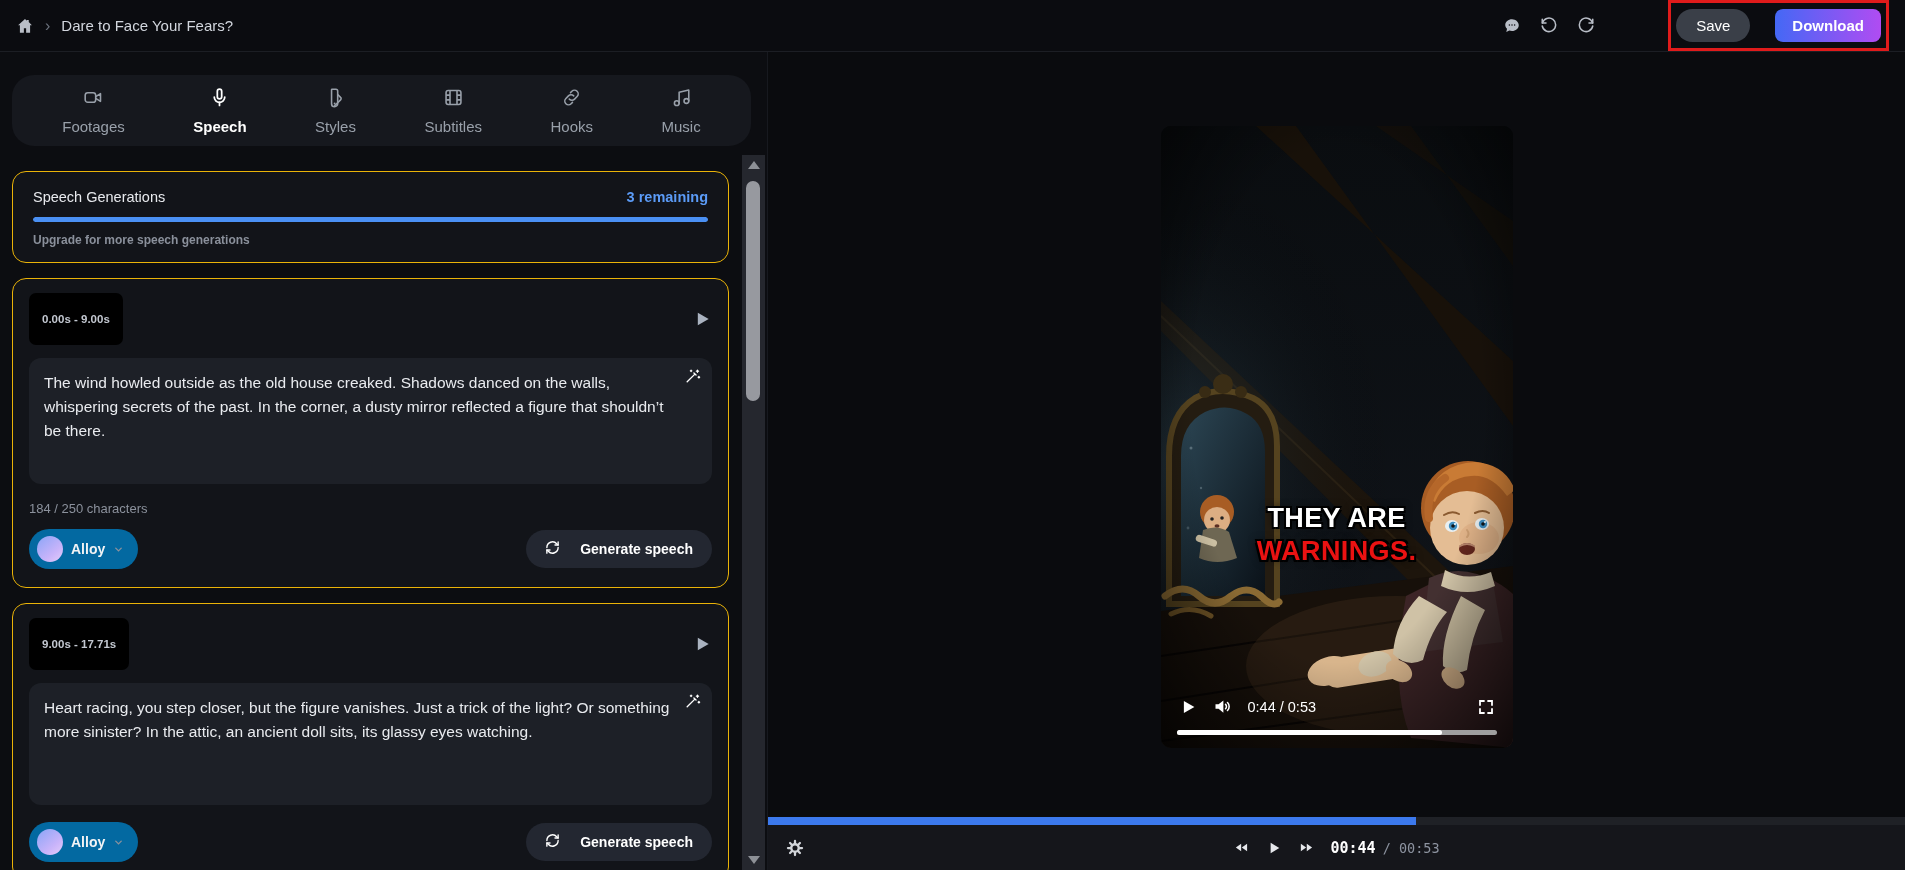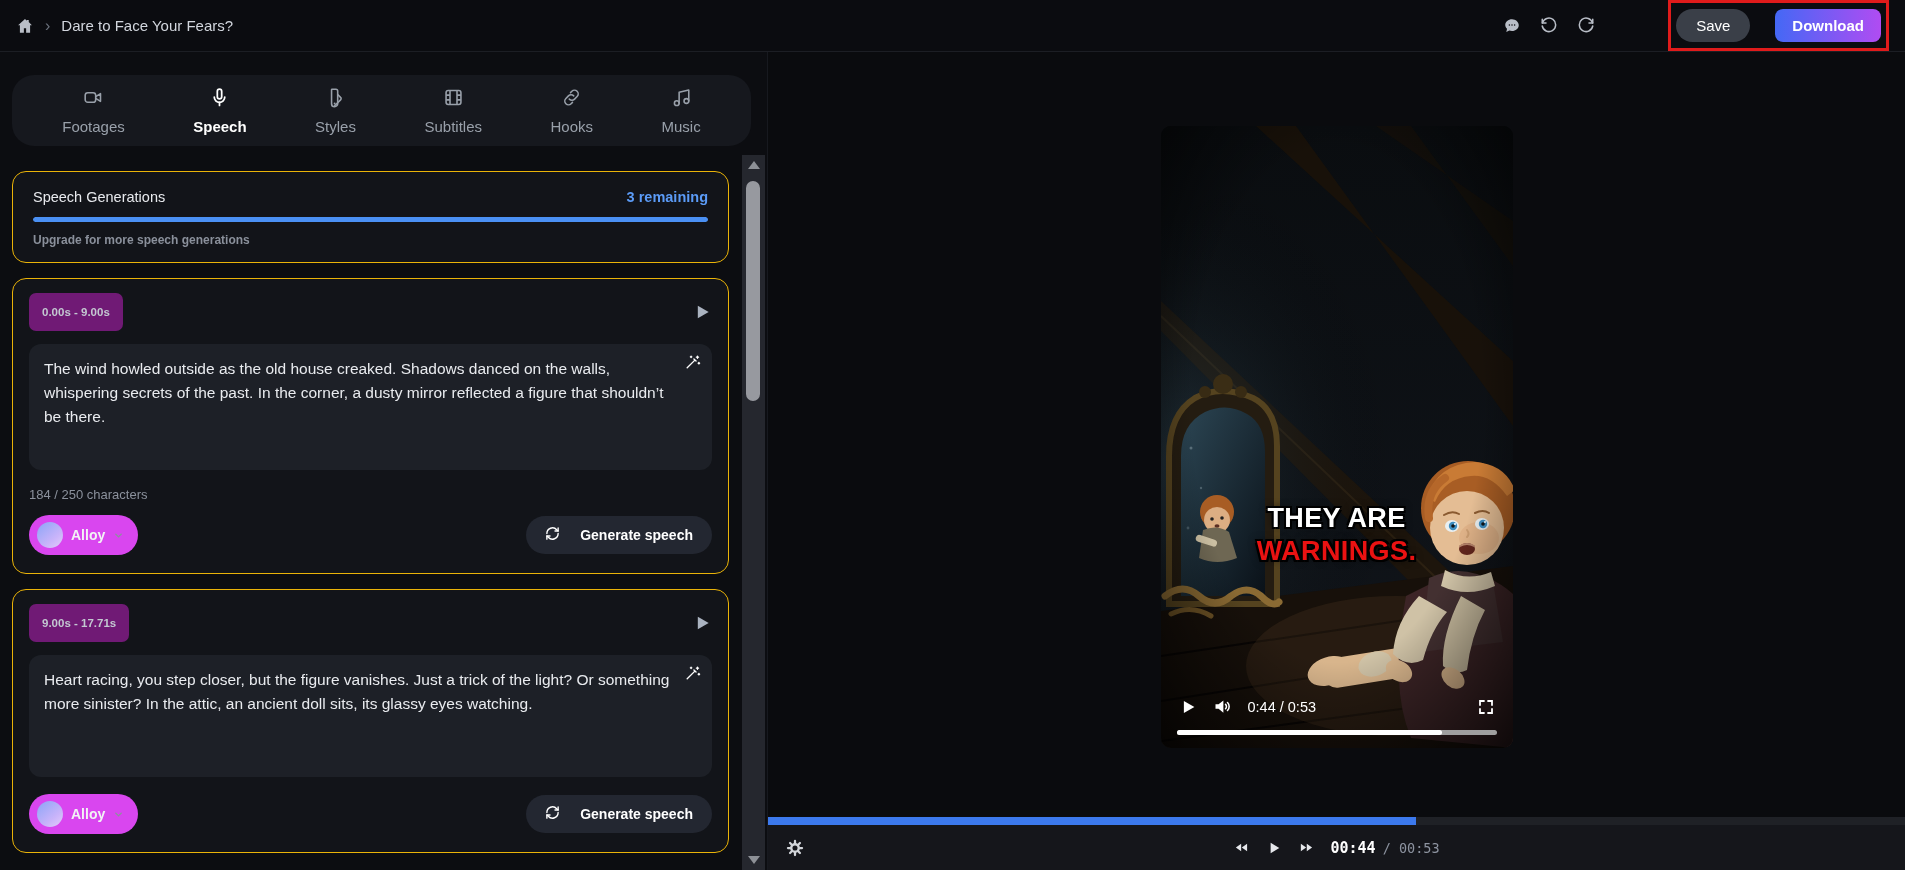--- a/index.html
+++ b/index.html
@@ -45,32 +45,32 @@
   .gen-card { padding:17px 20px 15px; }
   .gen-head { display:flex; justify-content:space-between; align-items:center; }
   .gen-title { font-size:14.5px; color:#e8eaee; }
   .gen-remaining { font-size:14.5px; font-weight:700; color:#5b9bf6; cursor:pointer; }
   .gen-track { margin-top:12px; height:5px; border-radius:3px; background:#262932; overflow:hidden; }
   .gen-fill { height:100%; border-radius:3px; background:#4a90f4; }
   .gen-upgrade { margin-top:11px; font-size:12px; font-weight:600; color:#8a909b; }
 
   .seg-card { padding:14px 16px 18px; }
   .seg-head { display:flex; justify-content:space-between; align-items:center; }
-  .time-badge { background:#701a75; color:#c3c8d1; font-size:11.5px; font-weight:600;
-                padding:13px 13px; border-radius:7px; }
+  .time-badge { background:#000000; color:#c3c8d1; font-size:11.5px; font-weight:600;
+                padding:20px 13px; border-radius:7px; }
   .play-btn { background:none; border:0; color:#aab3c0; display:flex; cursor:pointer; }
   .ta-wrap { position:relative; margin-top:13px; }
   .ta-wrap textarea { width:100%; height:126px; background:#1d2027; color:#e9ebef; border:0;
                       border-radius:12px; padding:13px 42px 13px 15px; resize:none; outline:none;
                       font-family:"Liberation Sans", sans-serif; font-size:15.5px; line-height:24px; }
   .ta-wrap .wand { position:absolute; top:10px; right:11px; color:#ffffff; cursor:pointer;
                    background:none; border:0; display:flex; }
   .char-count { margin-top:13px; font-size:13px; color:#8b919c; }
   .seg-footer { margin-top:13px; display:flex; justify-content:space-between; align-items:center; }
-  .voice-pill { display:flex; align-items:center; gap:8px; background:#d946ef; border:0;
+  .voice-pill { display:flex; align-items:center; gap:8px; background:#0369a1; border:0;
                 border-radius:21px; padding:7px 14px 7px 8px; cursor:pointer; }
   .voice-avatar { width:26px; height:26px; border-radius:50%;
                   background:linear-gradient(140deg,#8fa6f7 5%,#c9b4fa 65%,#e4cdf9); }
   .voice-name { font-size:14px; font-weight:700; color:#f2f3f5; }
   .voice-chev { color:#8b919c; display:flex; }
   .gen-btn { display:flex; align-items:center; gap:20px; background:#232731; color:#fff; border:0;
              border-radius:21px; padding:10px 19px; font-family:inherit; font-size:14px;
              font-weight:600; cursor:pointer; }
 
   

